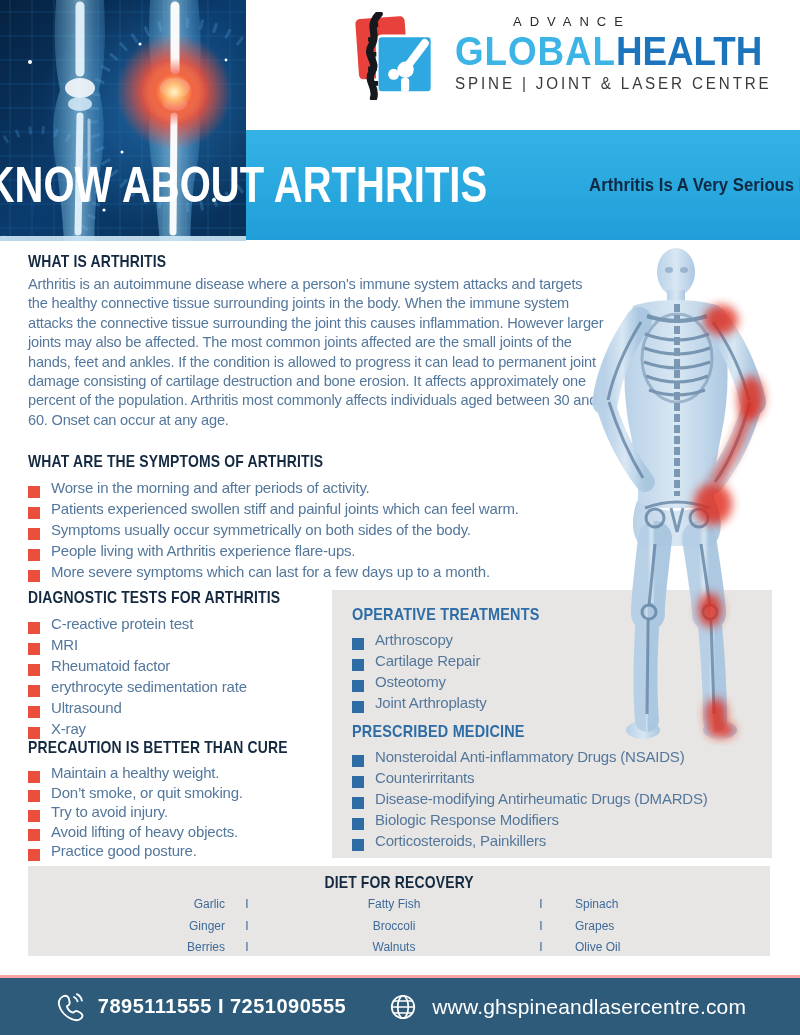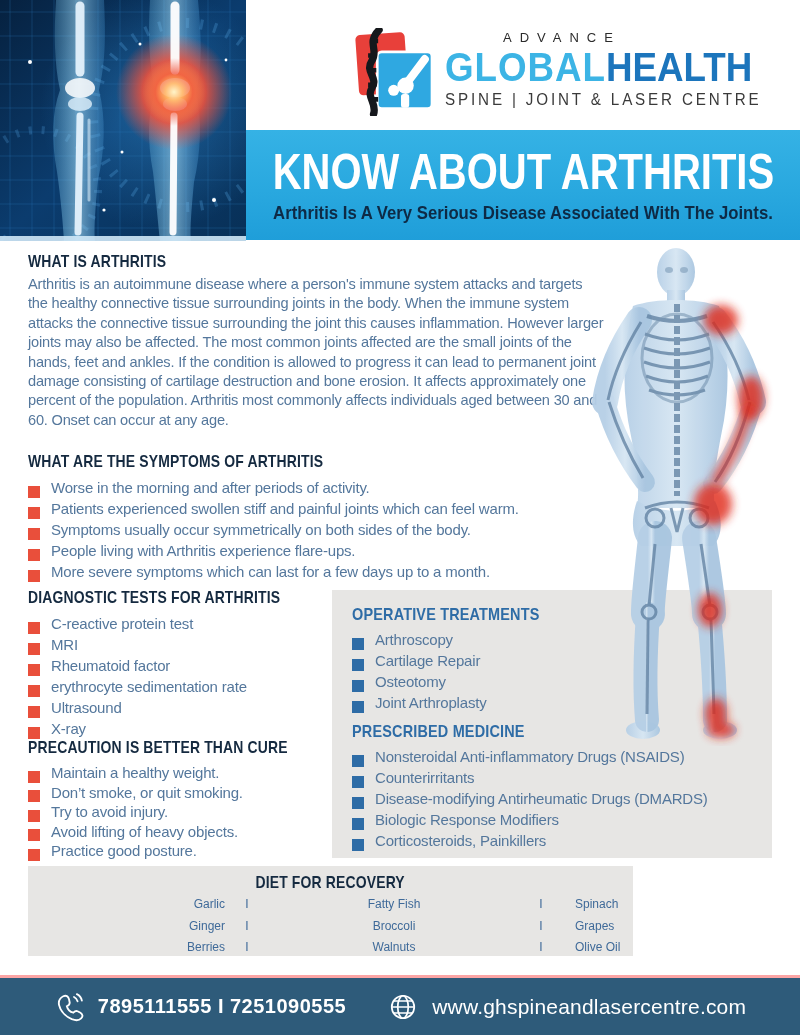--- a/index.html
+++ b/index.html
@@ -2,33 +2,33 @@
 <html><head>
 <meta charset="utf-8">
 <style>
   *{margin:0;padding:0;box-sizing:border-box}
   html,body{background:#ffffff}
   #page{position:relative;width:800px;height:1035px;background:#ffffff;overflow:hidden;
         font-family:"Liberation Sans","DejaVu Sans",sans-serif}
 
   
   .knee{position:absolute;left:0;top:0}
-  .logo{position:absolute;left:348px;top:28px;display:flex;gap:2px;align-items:flex-start}
+  .logo{position:absolute;left:348px;top:12px;display:flex;gap:12px;align-items:flex-start}
   .logo-text{display:flex;flex-direction:column}
   .logo-advance{font-size:13px;letter-spacing:8px;color:#2b2b2b;font-weight:500;margin-left:58px;margin-top:2px}
   .logo-name{font-size:40px;line-height:44px;white-space:nowrap;display:inline-block;
              transform:scaleX(.92);transform-origin:0 50%}
   .logo-global{color:#3cb4e5;font-weight:600;letter-spacing:1px}
   .logo-health{color:#1c75bc;font-weight:800}
   .logo-tagline{font-size:16px;letter-spacing:3px;color:#3a3a3a;white-space:nowrap;display:inline-block;
                 transform:scaleX(.95);transform-origin:0 50%;margin-top:2px;font-weight:400}
 
   .banner{position:absolute;left:246px;top:130px;width:554px;height:110px;
           background:linear-gradient(180deg,#35b2e5 0%,#29a8df 55%,#1f9ed9 100%);
-          display:flex;flex-direction:column;align-items:center;justify-content:center;gap:5px}
+          display:flex;flex-direction:row;align-items:center;justify-content:center;gap:5px}
   .banner-title{font-size:50px;font-weight:800;color:#fff;line-height:1;white-space:nowrap;
                 display:inline-block;transform:scaleX(.8);letter-spacing:0}
   .banner-sub{font-size:19px;font-weight:700;color:#0e2a45;white-space:nowrap;
               display:inline-block;transform:scaleX(.88)}
 
   
   .h-navy,.h-blue{font-size:17px;font-weight:700;color:#152a40;display:inline-block;white-space:nowrap;
           transform:scaleX(.82);transform-origin:0 50%;letter-spacing:.2px;line-height:20px}
   .h-blue{color:#2e6ca6;transform:scaleX(.85)}
   .para{margin-top:3px;font-size:14.6px;line-height:19.4px;color:#54779c;letter-spacing:-.2px}
@@ -49,21 +49,21 @@
   .lh19 .li-text{line-height:19.6px}
 
   
   .graybox{position:absolute;left:332px;top:590px;width:440px;height:268px;background:#e7e6e4;
            padding:15px 0 0 20px;z-index:1}
   .graybox .list{margin-top:4px;margin-bottom:9px}
 
   .skeleton{position:absolute;left:563px;top:246px;z-index:2}
 
   
-  .dietbox{position:absolute;left:28px;top:866px;width:605px;height:90px;background:#e7e6e4;
+  .dietbox{position:absolute;left:28px;top:866px;width:742px;height:90px;background:#e7e6e4;
            text-align:center;padding-top:7px;z-index:3}
   .diet-grid{display:grid;grid-template-columns:197px 44px 250px 44px 1fr;margin-top:1px}
   .diet-col .li-row{display:block;min-height:0}
   .dietbox .li-text{color:#3f6a99;font-size:12px;line-height:21.5px;letter-spacing:0}
   .c1 .li-row{text-align:right}
   .csep .li-row{text-align:center}
   .c2 .li-row{text-align:center}
   .c3 .li-row{text-align:left;padding-left:12px}
   .h-diet{transform-origin:50% 50%;transform:scaleX(.82)}
 

